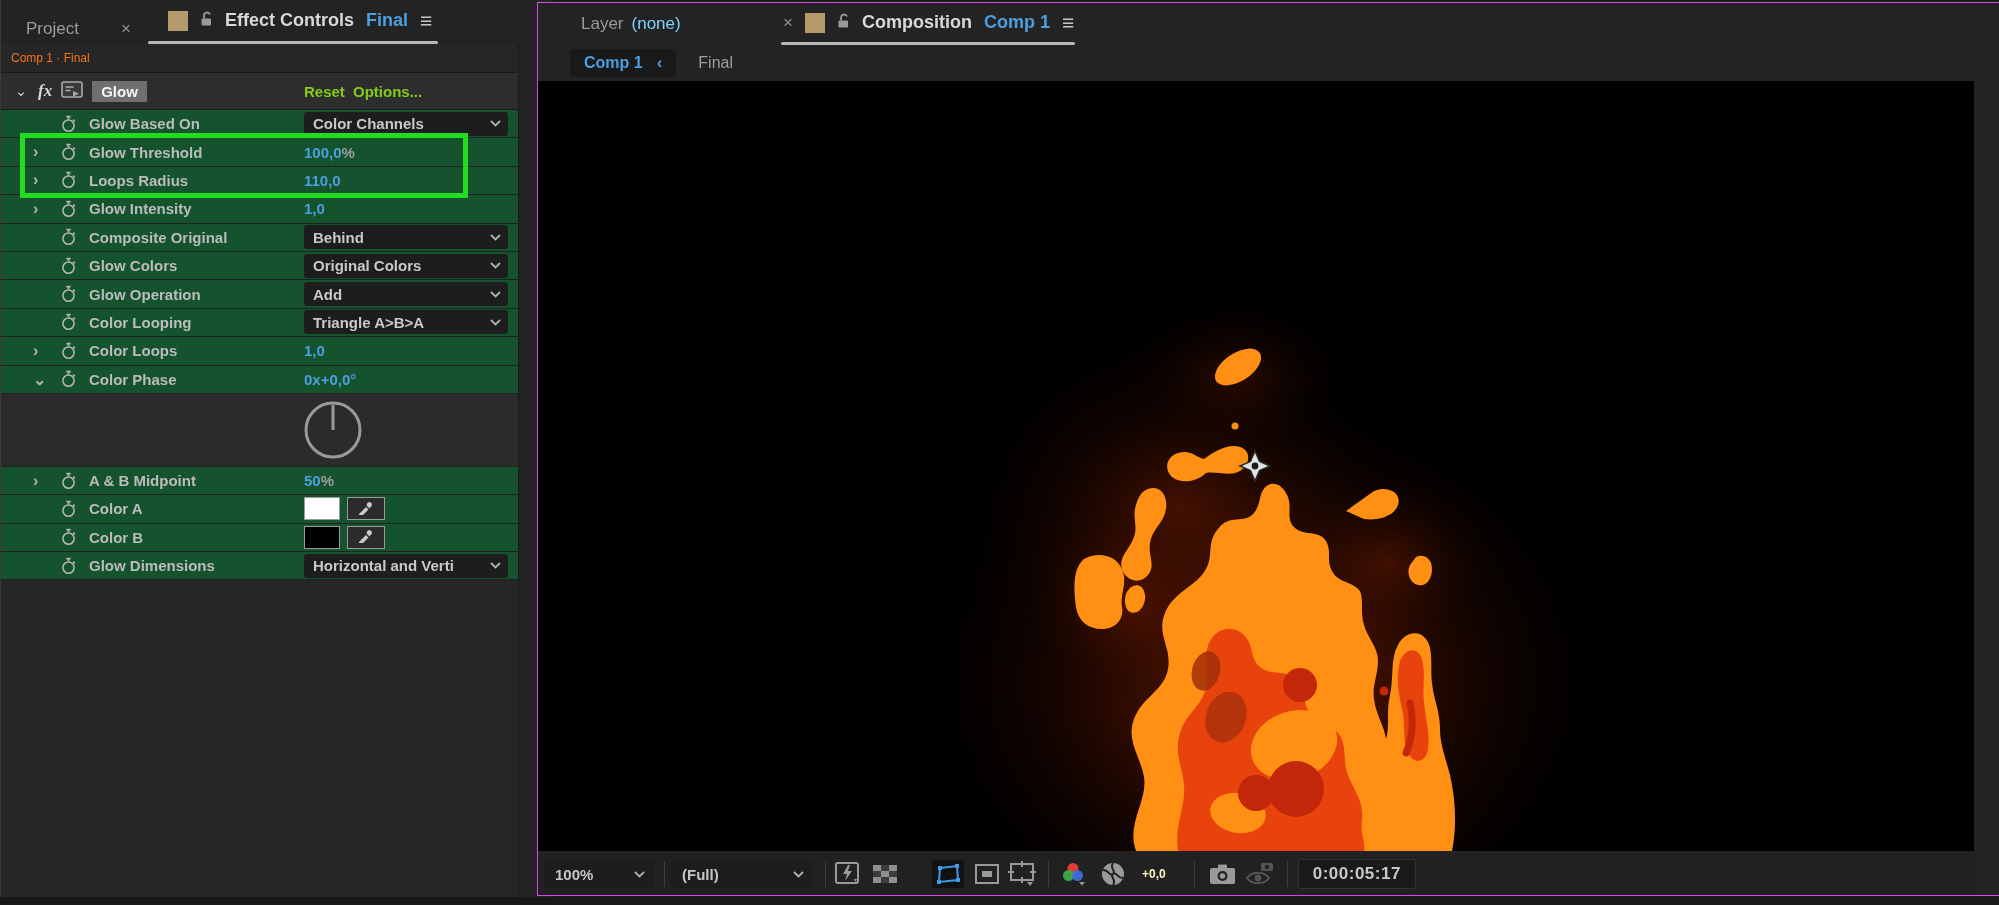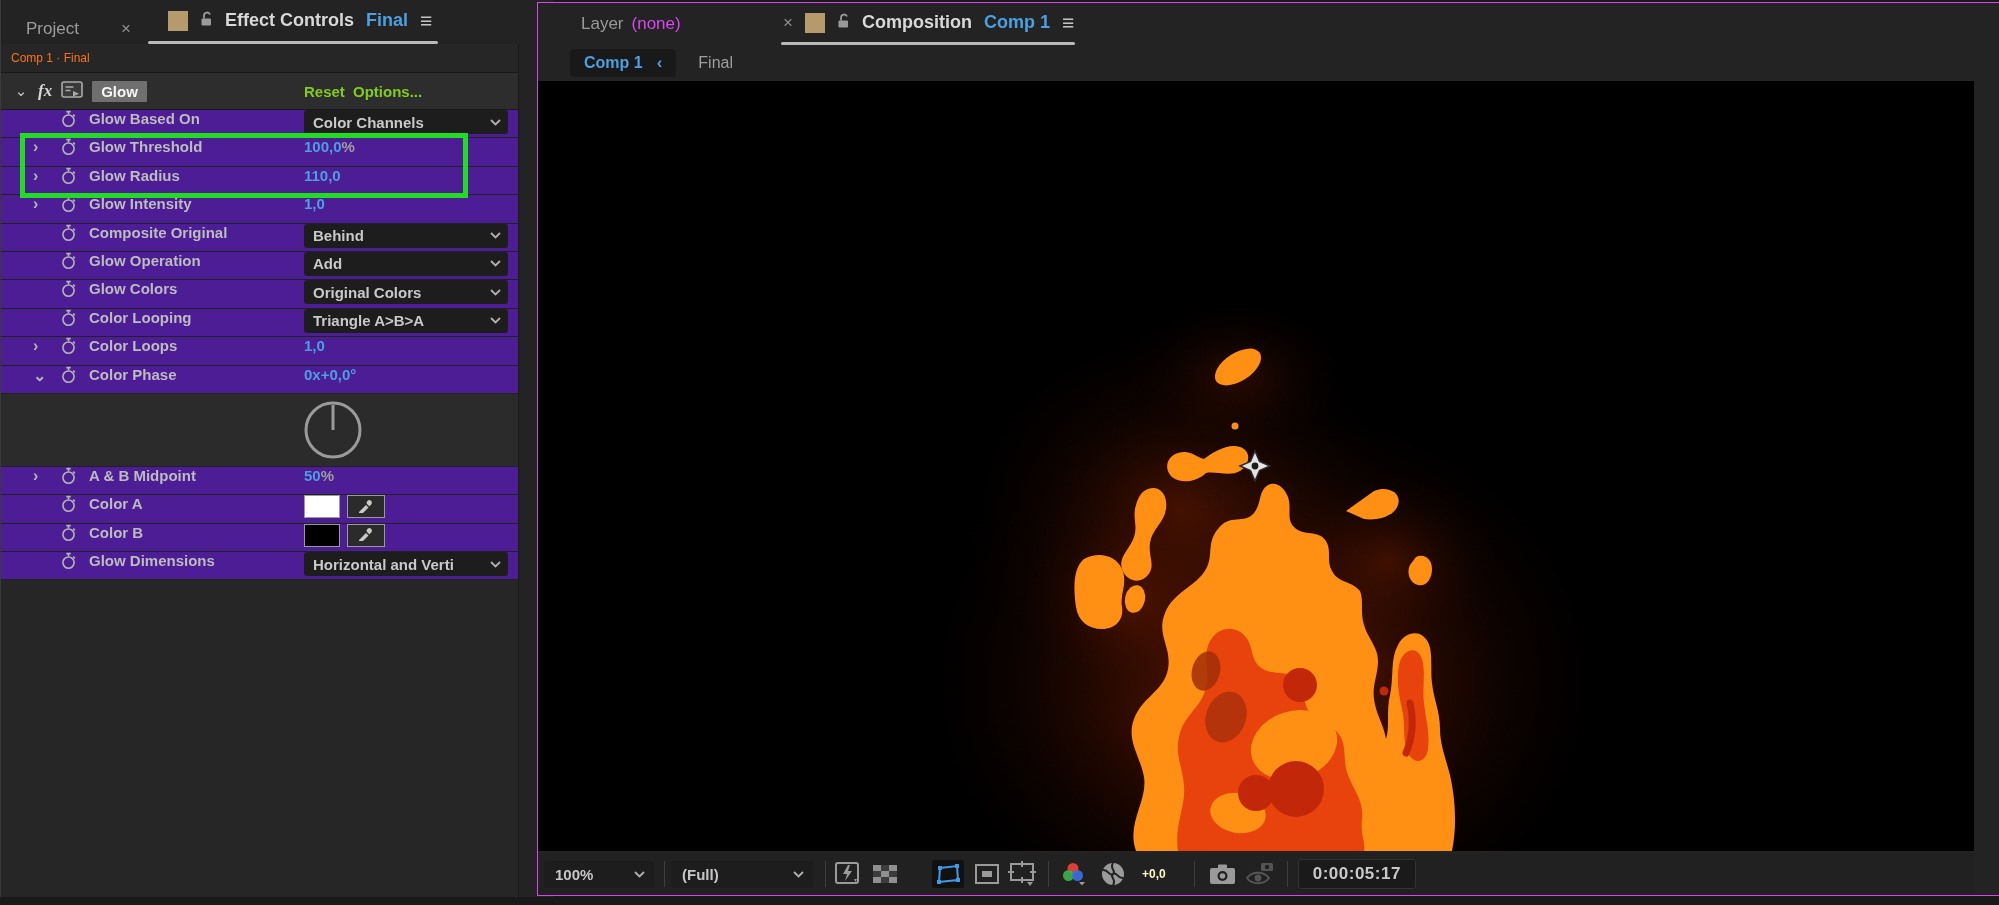--- a/index.html
+++ b/index.html
@@ -21,42 +21,42 @@
   .ep-crumb{height:28px;line-height:28px;padding-left:10px;color:#f97316;font-size:12px}
   .ep-header{position:relative;height:38px;background:#2d2d2d;border-top:1px solid #191919;border-bottom:1px solid #191919;display:flex;align-items:center;padding-left:12px;gap:9px;box-sizing:border-box}
   .exp-ch{color:#c9c9c9;font-size:15px;width:16px;text-align:center}
   .fx-label{color:#d6d6d6;font-style:italic;font-size:17px;font-weight:700;font-family:"Liberation Serif",serif}
   .glow-chip{background:#6f6f6f;color:#f6f6f6;font-size:15px;font-weight:700;padding:2px 9px;border-radius:1px}
   .hdr-link{position:absolute;color:#84cc16;font-size:15px;font-weight:600}
   #reset-link{left:303px}
   #options-link{left:352px}
 
   #params{position:absolute;left:0;top:66px;width:517px}
-  .row{height:28.4px;display:flex;align-items:flex-start;background:#4c1d95;border-bottom:1px solid #212121;box-sizing:border-box;width:517px;padding-left:32px}
+  .row{height:28.4px;display:flex;align-items:center;background:#14532d;border-bottom:1px solid #212121;box-sizing:border-box;width:517px;padding-left:32px}
   .expander{width:28px;color:#b5b5b5;font-size:16px;font-weight:700}
   .sw{width:28px;display:flex;align-items:center}
   .plabel{width:215px;color:#bcbcbc;font-size:15px;font-weight:600;white-space:nowrap}
   .pvalue{display:flex;align-items:center}
   .dd{width:204px;height:24px;background:#1d1d1d;border-radius:3px;display:flex;align-items:center;justify-content:space-between;padding:0 7px 0 9px;box-sizing:border-box}
   .ddt{color:#c9c9c9;font-size:15px;font-weight:600;white-space:nowrap;overflow:hidden;max-width:172px}
   .num{color:#4c9fe0;font-size:15px;font-weight:600;white-space:nowrap}
   .suffix{color:#9e9e9e}
   .swatch{width:36px;height:23px;border:1px solid #9a9a9a;box-sizing:border-box}
   .eyedrop{width:38px;height:23px;border:1px solid #9a9a9a;margin-left:7px;display:flex;align-items:center;justify-content:center;background:#2b2b2b;box-sizing:border-box}
   .dial-block{height:73px;background:#2b2b2b;border-bottom:1px solid #212121;position:relative;width:517px;box-sizing:border-box}
   .dial{position:absolute;left:300px;top:4px}
 
   #green-annotation{position:absolute;left:19px;top:133px;width:448px;height:65px;border:5px solid #21dc21;box-sizing:border-box;z-index:6;pointer-events:none}
 
   
   #viewer-panel{position:absolute;left:537px;top:2px;width:1498px;height:894px;border:1px solid #d946ef;background:#232323;box-sizing:border-box}
   .vp-tabs{position:relative;height:42px}
   .vtab-layer{position:absolute;left:43px;top:0;height:42px;display:flex;align-items:center;gap:8px;font-size:17px}
   .vtab-layer .lt1{color:#999}
-  .vtab-layer .lt2{color:#d946ef}
+  .vtab-layer .lt2{color:#7dd3fc}
   .vtab-comp{position:absolute;left:245px;top:0;height:39px;display:flex;align-items:center;gap:12px}
   .vtab-underline{position:absolute;left:243px;top:39px;width:294px;height:3px;background:#b9b9b9;border-radius:2px}
   .vp-crumb{height:36px;display:flex;align-items:center;padding-left:32px}
   .comp-btn{background:#191919;border-radius:4px;height:28px;display:flex;align-items:center;padding:0 14px;gap:14px;font-size:16px;font-weight:600;color:#4c9fe0}
   .comp-btn .bk{font-size:17px}
   .crumb-final{color:#9e9e9e;margin-left:22px;font-size:16px}
   .vp-view{position:absolute;left:0;top:78px;width:1436px;height:770px;background:#000;overflow:hidden}
   .vp-toolbar{position:absolute;left:0;bottom:0;width:1436px;height:42px;background:#212121;display:flex;align-items:center;padding-left:4px;box-sizing:border-box}
   .tb-dd{height:27px;background:#1d1d1d;border-radius:3px;display:flex;align-items:center;justify-content:space-between;padding:0 9px 0 11px;box-sizing:border-box;color:#c6c6c6;font-size:15px;font-weight:600}
   #zoom-dd{width:110px;margin-left:2px}
@@ -149,21 +149,21 @@
           <div class="row">
             <div class="expander">›</div>
             <div class="sw">
               <svg width="15" height="18" viewBox="0 0 15 18">
                 <g stroke="#b3b3b3" stroke-width="1.6" fill="none">
                   <circle cx="7.5" cy="10.6" r="5.6"></circle>
                   <path d="M5.3 1.6 h4.4 M7.5 1.6 v3 M12.2 4.6 l1.6 1.8"></path>
                 </g>
               </svg>
             </div>
-            <div class="plabel">Glow Radius</div>
+            <div class="plabel">Loops Radius</div>
             <div class="pvalue">
               <span class="num">110,0</span>
             </div>
           </div>
           <div class="row">
             <div class="expander">›</div>
             <div class="sw">
               <svg width="15" height="18" viewBox="0 0 15 18">
                 <g stroke="#b3b3b3" stroke-width="1.6" fill="none">
                   <circle cx="7.5" cy="10.6" r="5.6"></circle>
@@ -199,44 +199,44 @@
           <div class="row">
             <div class="expander"></div>
             <div class="sw">
               <svg width="15" height="18" viewBox="0 0 15 18">
                 <g stroke="#b3b3b3" stroke-width="1.6" fill="none">
                   <circle cx="7.5" cy="10.6" r="5.6"></circle>
                   <path d="M5.3 1.6 h4.4 M7.5 1.6 v3 M12.2 4.6 l1.6 1.8"></path>
                 </g>
               </svg>
             </div>
+            <div class="plabel">Glow Colors</div>
+            <div class="pvalue">
+              <div class="dd">
+                <span class="ddt">Original Colors</span>
+                <svg class="ddch" width="11" height="7" viewBox="0 0 11 7">
+                  <path d="M1 1 L5.5 5.5 L10 1" stroke="#b0b0b0" stroke-width="1.8" fill="none"></path>
+                </svg>
+              </div>
+            </div>
+          </div>
+          <div class="row">
+            <div class="expander"></div>
+            <div class="sw">
+              <svg width="15" height="18" viewBox="0 0 15 18">
+                <g stroke="#b3b3b3" stroke-width="1.6" fill="none">
+                  <circle cx="7.5" cy="10.6" r="5.6"></circle>
+                  <path d="M5.3 1.6 h4.4 M7.5 1.6 v3 M12.2 4.6 l1.6 1.8"></path>
+                </g>
+              </svg>
+            </div>
             <div class="plabel">Glow Operation</div>
             <div class="pvalue">
               <div class="dd">
                 <span class="ddt">Add</span>
-                <svg class="ddch" width="11" height="7" viewBox="0 0 11 7">
-                  <path d="M1 1 L5.5 5.5 L10 1" stroke="#b0b0b0" stroke-width="1.8" fill="none"></path>
-                </svg>
-              </div>
-            </div>
-          </div>
-          <div class="row">
-            <div class="expander"></div>
-            <div class="sw">
-              <svg width="15" height="18" viewBox="0 0 15 18">
-                <g stroke="#b3b3b3" stroke-width="1.6" fill="none">
-                  <circle cx="7.5" cy="10.6" r="5.6"></circle>
-                  <path d="M5.3 1.6 h4.4 M7.5 1.6 v3 M12.2 4.6 l1.6 1.8"></path>
-                </g>
-              </svg>
-            </div>
-            <div class="plabel">Glow Colors</div>
-            <div class="pvalue">
-              <div class="dd">
-                <span class="ddt">Original Colors</span>
                 <svg class="ddch" width="11" height="7" viewBox="0 0 11 7">
                   <path d="M1 1 L5.5 5.5 L10 1" stroke="#b0b0b0" stroke-width="1.8" fill="none"></path>
                 </svg>
               </div>
             </div>
           </div>
           <div class="row">
             <div class="expander"></div>
             <div class="sw">
               <svg width="15" height="18" viewBox="0 0 15 18">

